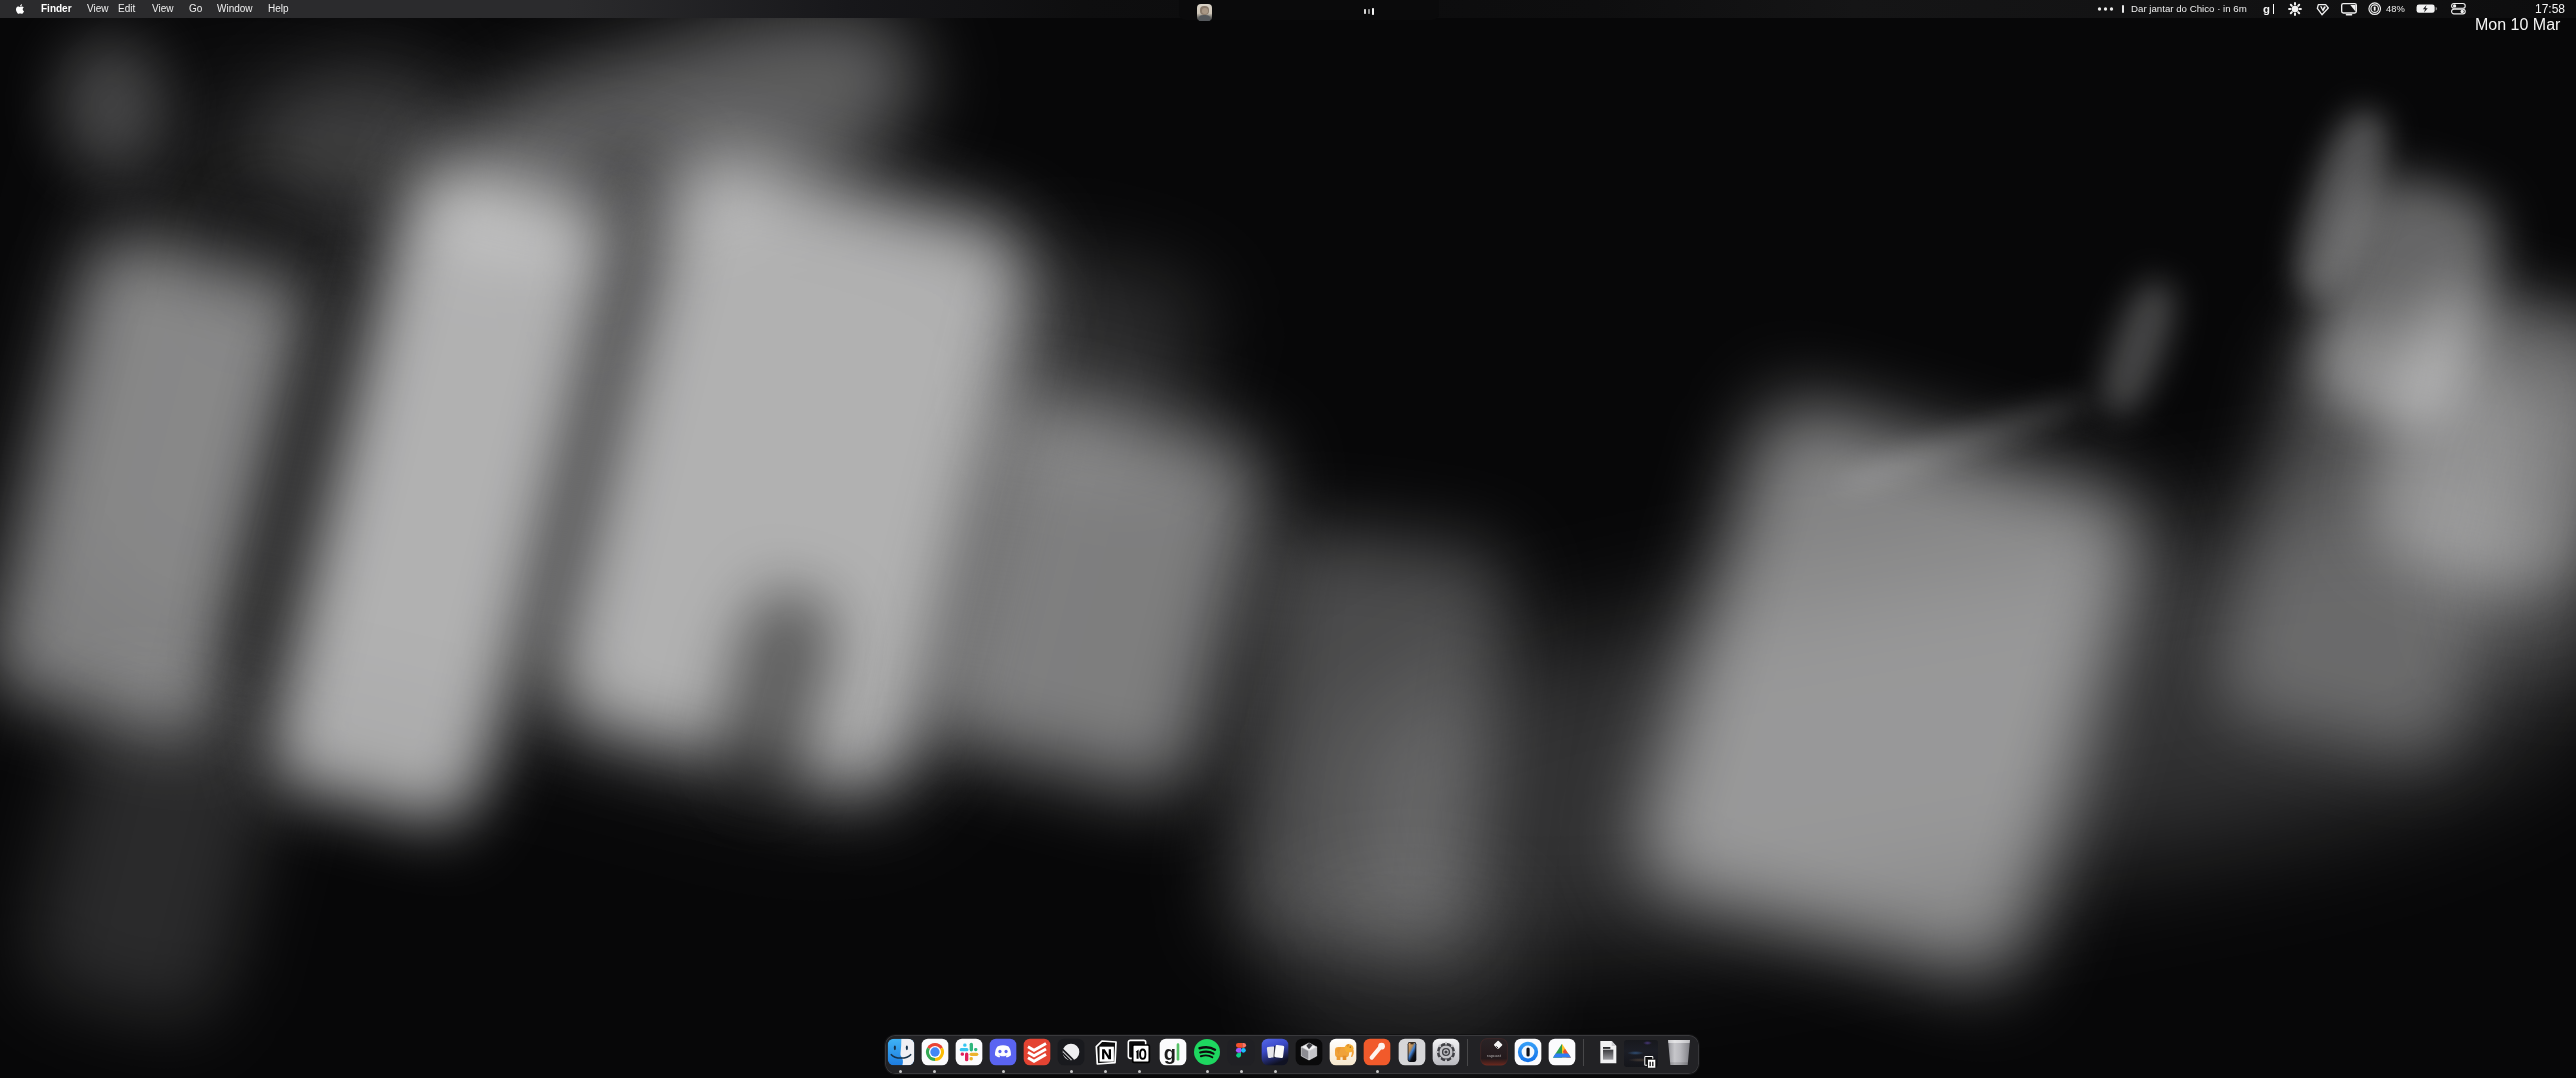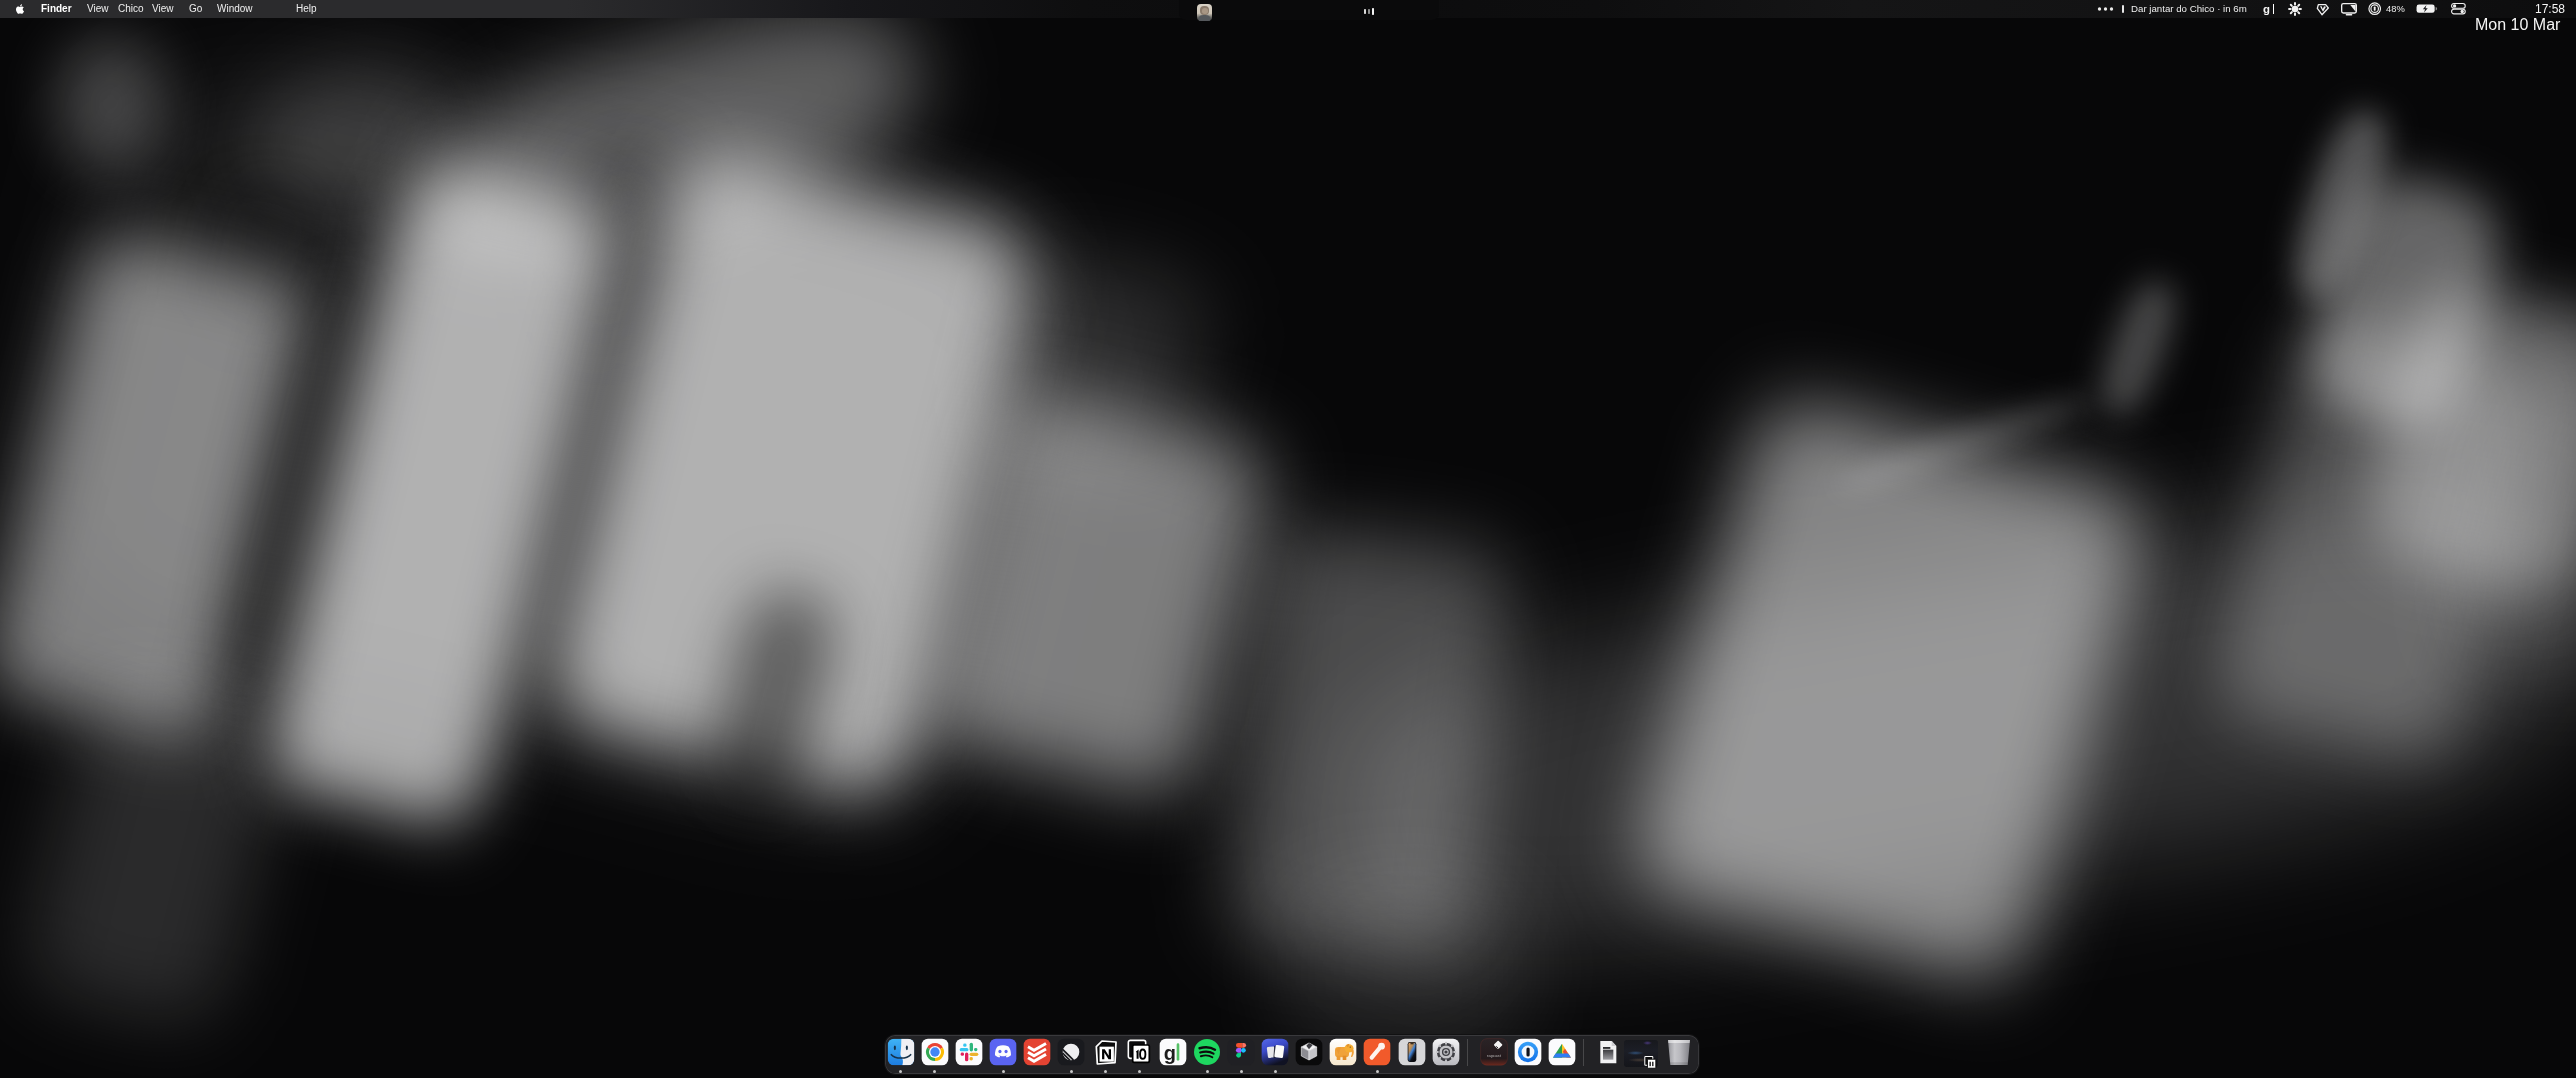--- a/index.html
+++ b/index.html
@@ -71,25 +71,25 @@
 
     <div class="st" style="left:1268px;top:865px;width:268px;height:208px;background:rgba(255,255,255,.09);border-radius:40%;filter:blur(40px);"></div>
   </div>
   <div id="menubar"></div>
   <div id="menuleft">
     <svg class="st" style="left:14.8px;top:4.4px;" width="10" height="10" viewBox="0 0 170 170">
       <path fill="#fff" d="M150.37 130.25c-2.45 5.66-5.35 10.87-8.71 15.66-4.58 6.53-8.33 11.05-11.22 13.56-4.48 4.12-9.28 6.23-14.42 6.35-3.69 0-8.14-1.05-13.32-3.18-5.197-2.12-9.973-3.17-14.34-3.17-4.58 0-9.492 1.05-14.746 3.17-5.262 2.13-9.501 3.24-12.742 3.35-4.929 0.21-9.842-1.96-14.746-6.52-3.13-2.73-7.045-7.41-11.735-14.04-5.032-7.08-9.169-15.29-12.41-24.65-3.471-10.11-5.211-19.9-5.211-29.378 0-10.857 2.346-20.221 7.045-28.068 3.693-6.303 8.606-11.275 14.755-14.925s12.793-5.51 19.948-5.629c3.915 0 9.049 1.211 15.429 3.591 6.362 2.388 10.447 3.599 12.238 3.599 1.339 0 5.877-1.416 13.57-4.239 7.275-2.618 13.415-3.702 18.445-3.275 13.63 1.1 23.87 6.473 30.68 16.153-12.19 7.386-18.22 17.731-18.1 31.002 0.11 10.337 3.86 18.939 11.23 25.769 3.34 3.17 7.07 5.62 11.22 7.36-0.9 2.61-1.85 5.11-2.86 7.51zM119.11 7.24c0 8.102-2.96 15.667-8.86 22.669-7.12 8.324-15.732 13.134-25.071 12.375-0.119-0.972-0.188-1.995-0.188-3.07 0-7.778 3.386-16.102 9.399-22.908 3.002-3.446 6.82-6.311 11.45-8.597 4.62-2.252 8.99-3.497 13.1-3.71 0.12 1.083 0.17 2.166 0.17 3.24z"></path>
     </svg>
     <div class="mi b" style="left:41px;">Finder</div>
     <div class="mi" style="left:87px;">View</div>
-    <div class="mi" style="left:118px;">Chico</div>
+    <div class="mi" style="left:118px;">Edit</div>
     <div class="mi" style="left:152px;">View</div>
     <div class="mi" style="left:189px;">Go</div>
     <div class="mi" style="left:217px;">Window</div>
-    <div class="mi" style="left:268px;margin-left:28px;">Help</div>
+    <div class="mi" style="left:268px;">Help</div>
   </div>
   <div id="menuright">
     <svg class="st" style="left:2096px;top:0;" width="19" height="18" viewBox="0 0 28 27">
         <g fill="#ededed">
           <circle cx="5" cy="13.5" r="2.5"></circle>
           <circle cx="14" cy="13.5" r="2.5"></circle>
           <circle cx="23" cy="13.5" r="2.5"></circle>
         </g>
       </svg>
     <div class="sti" style="left:2122px;top:5px;width:2.3px;height:8px;background:#e8e8e8;border-radius:1.3px;"></div>

